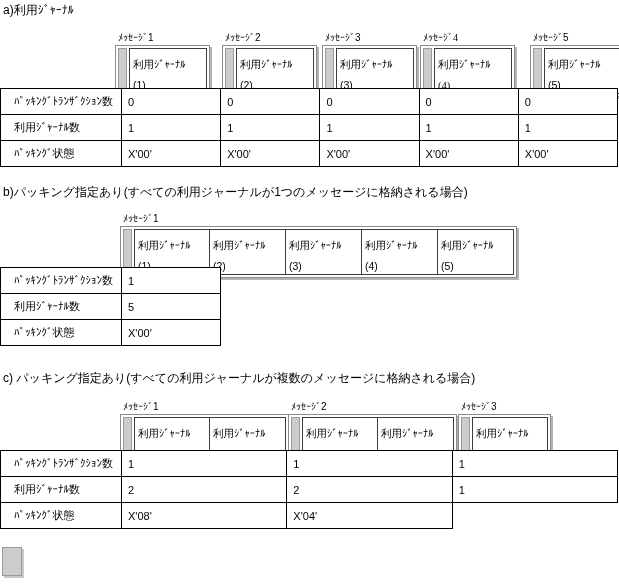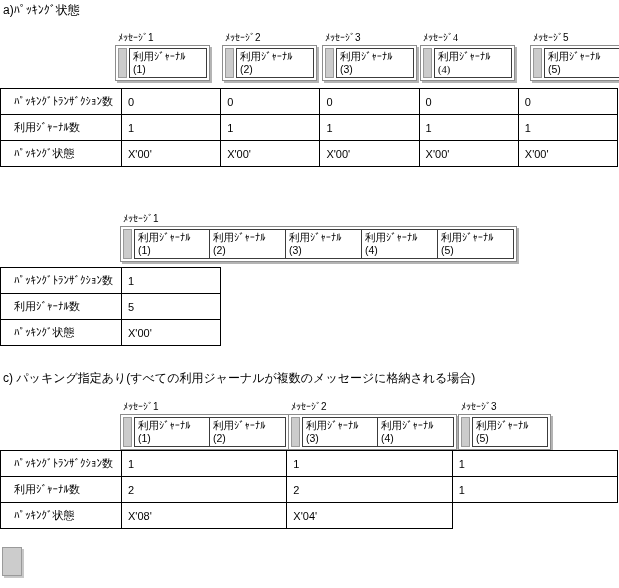--- a/index.html
+++ b/index.html
@@ -37,21 +37,21 @@
   .jbox {
     border: 1px solid #3c3c3c;
     background: #fff;
     font-size: 10.5px;
     line-height: 13px;
     padding: 1px 3px;
     white-space: nowrap;
     overflow: hidden;
   }
   .jbox + .jbox { border-left: none; }
-  .jbox span { display: block; }
+  .jbox span { display: block; margin-top: 8px; }
   .sec-a .jbox { width: 78px; }
   .sec-b .jbox { width: 76px; }
   .sec-c .jbox { width: 76px; }
 
   
   .tbl {
     position: absolute;
     display: grid;
     border-top: 1px solid #000;
     border-left: 1px solid #000;
@@ -81,21 +81,21 @@
     border: 1px solid #9a9a9a;
     box-shadow: 2px 2px 0 #c8c8c8;
   }
   .legend-label { position: absolute; left: 31px; top: 554px; font-size: 12px; white-space: nowrap; }
 </style>
 </head>
 <body>
 
 <div class="canvas">
 
-  <div class="abs sec-title" style="left:3px; top:2px;">a)ﾊﾟｯｷﾝｸﾞ状態</div>
+  <div class="abs sec-title" style="left:3px; top:2px;">a)利用ｼﾞｬｰﾅﾙ</div>
 
   <div class="msg sec-a" style="left:115px; top:25px;">
     <div class="msg-label">ﾒｯｾｰｼﾞ1</div>
     <div class="msg-box">
       <div class="jheader"></div>
       <div class="jbox">
         <span>利用ｼﾞｬｰﾅﾙ</span>
         <span>(1)</span>
       </div>
     </div>
@@ -159,20 +159,21 @@
     <div class="val">1</div>
     <div class="val">1</div>
     <div class="lbl">ﾊﾟｯｷﾝｸﾞ状態</div>
     <div class="val">X'00'</div>
     <div class="val">X'00'</div>
     <div class="val">X'00'</div>
     <div class="val">X'00'</div>
     <div class="val">X'00'</div>
   </div>
 
+  <div class="abs sec-title" style="left:3px; top:184px;">b)パッキング指定あり(すべての利用ジャーナルが1つのメッセージに格納される場合)</div>
 
   <div class="msg sec-b" style="left:120px; top:206px;">
     <div class="msg-label">ﾒｯｾｰｼﾞ1</div>
     <div class="msg-box">
       <div class="jheader"></div>
       <div class="jbox">
         <span>利用ｼﾞｬｰﾅﾙ</span>
         <span>(1)</span>
       </div>
       <div class="jbox">

